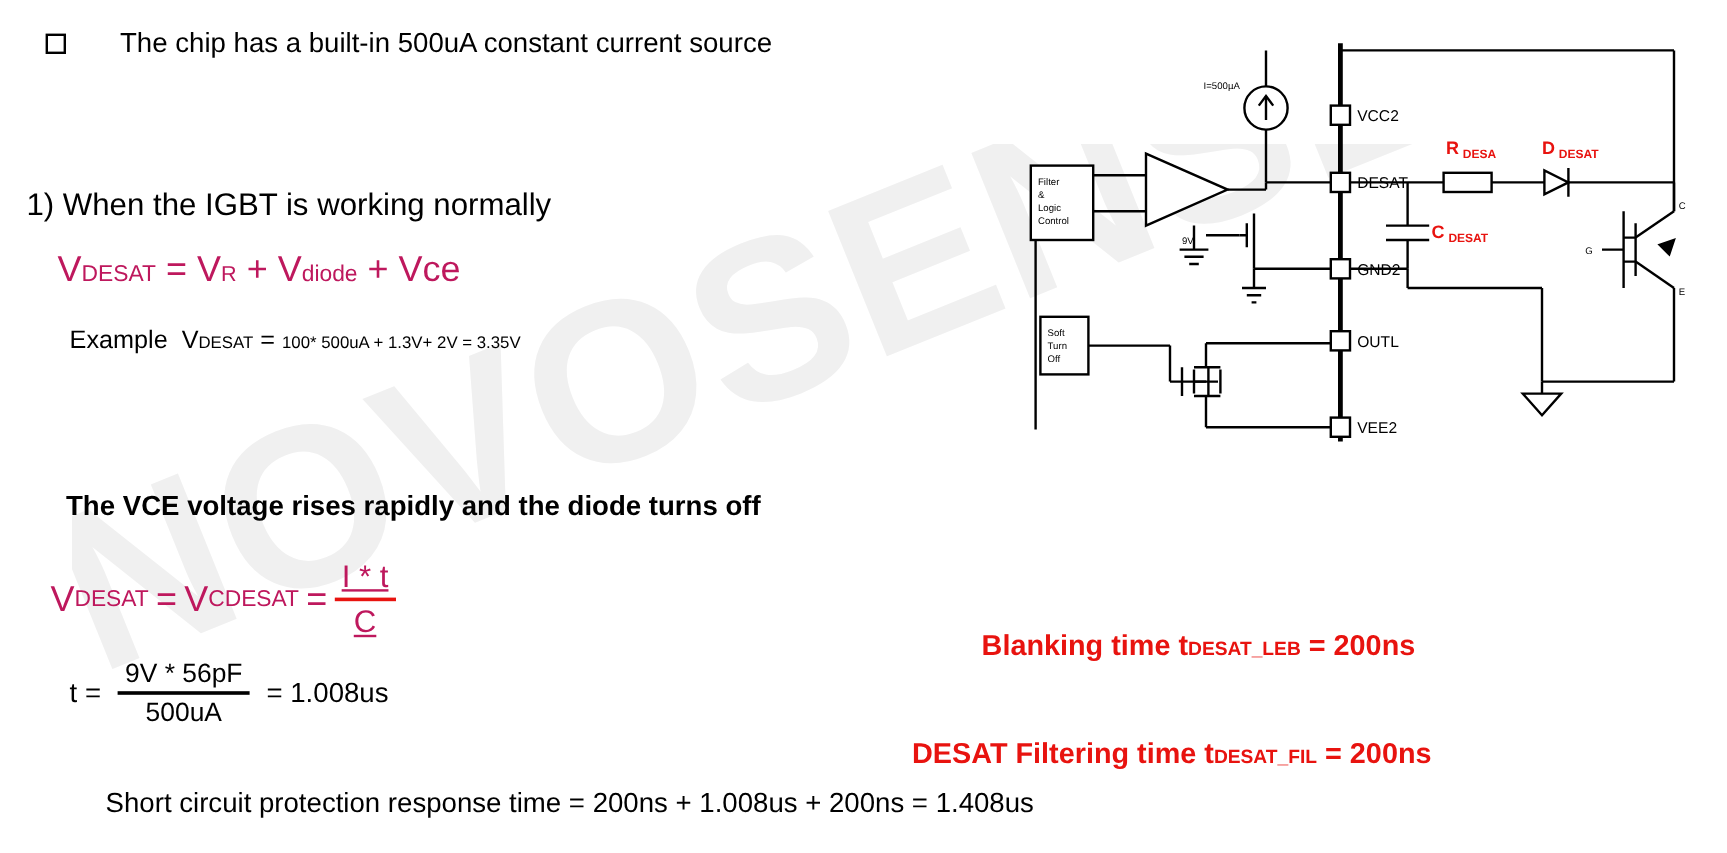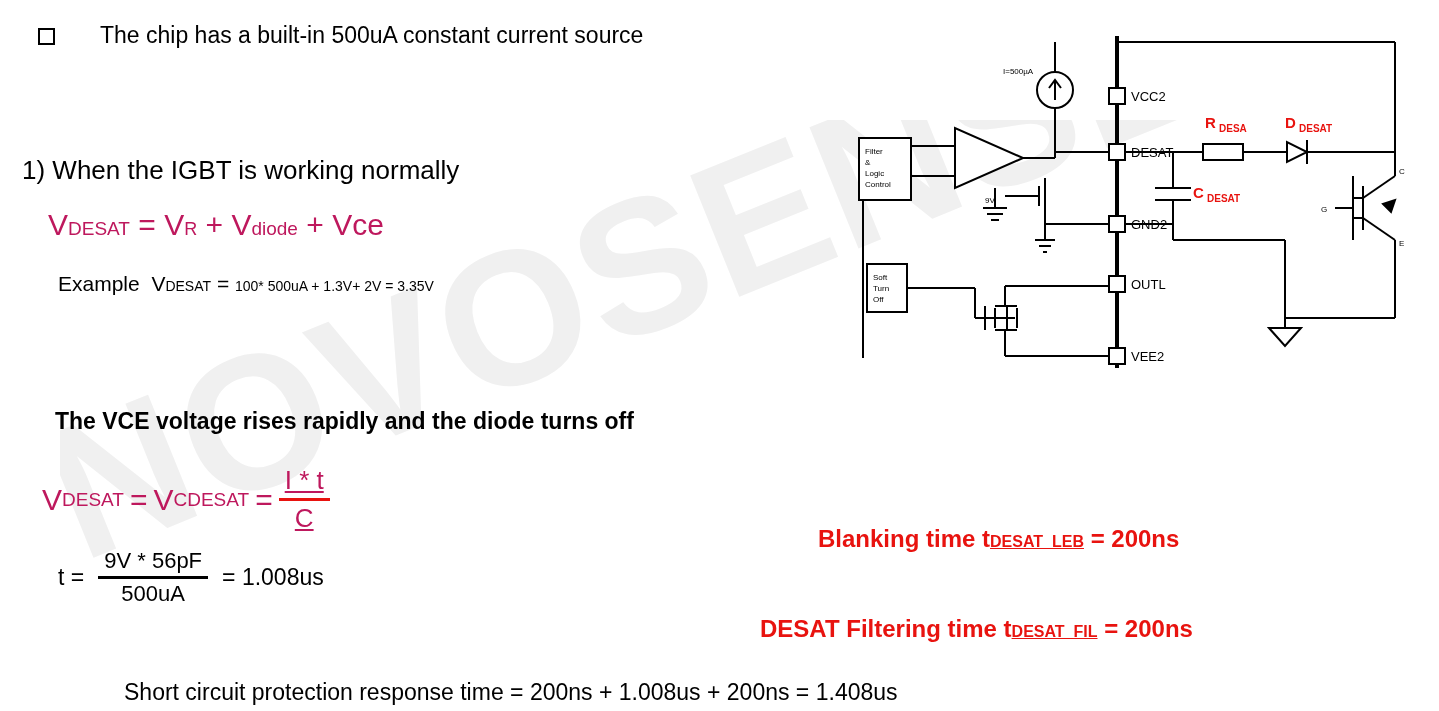--- a/index.html
+++ b/index.html
@@ -95,21 +95,21 @@
   .tcalc .frac{margin:0 14px;font-size:22px;}
   .tcalc .frac .bar{height:3px;background:#000;}
 
   .redline{
     position:absolute;
     color:#e8130f;
     font-size:24px;
     white-space:nowrap;
     font-weight:bold;
   }
-  .redline .sm{font-size:16px;text-decoration:underline;}
+  .redline .sm{font-size:16px;}
 
   .footline{
     position:absolute;
     font-size:23px;
     white-space:nowrap;
   }
 
   
   #schematic{
     position:absolute;
@@ -206,21 +206,21 @@
   <div class="redline" style="left:818px; top:525px;">
     <span>Blanking time  t</span><span class="sm">DESAT_LEB</span>
     <span>= 200ns</span>
   </div>
 
   <div class="redline" style="left:760px; top:568px;margin-top:47px;">
     <span>DESAT Filtering time t</span><span class="sm">DESAT_FIL</span>
     <span>= 200ns</span>
   </div>
 
-  <div class="footline" style="left:88px; top:679px;margin-left:36px;">Short circuit protection response time = 200ns + 1.008us + 200ns = 1.408us</div>
+  <div class="footline" style="left:88px; top:656px;">Short circuit protection response time = 200ns + 1.008us + 200ns = 1.408us</div>
 
 </div>
 
 <svg id="schematic" viewBox="0 0 570 360">
   <g stroke="#000" stroke-width="2" fill="none">
 
     <line x1="262" y1="8" x2="262" y2="340" stroke-width="4"></line>
 
     <line x1="8" y1="110" x2="8" y2="330"></line>
 

